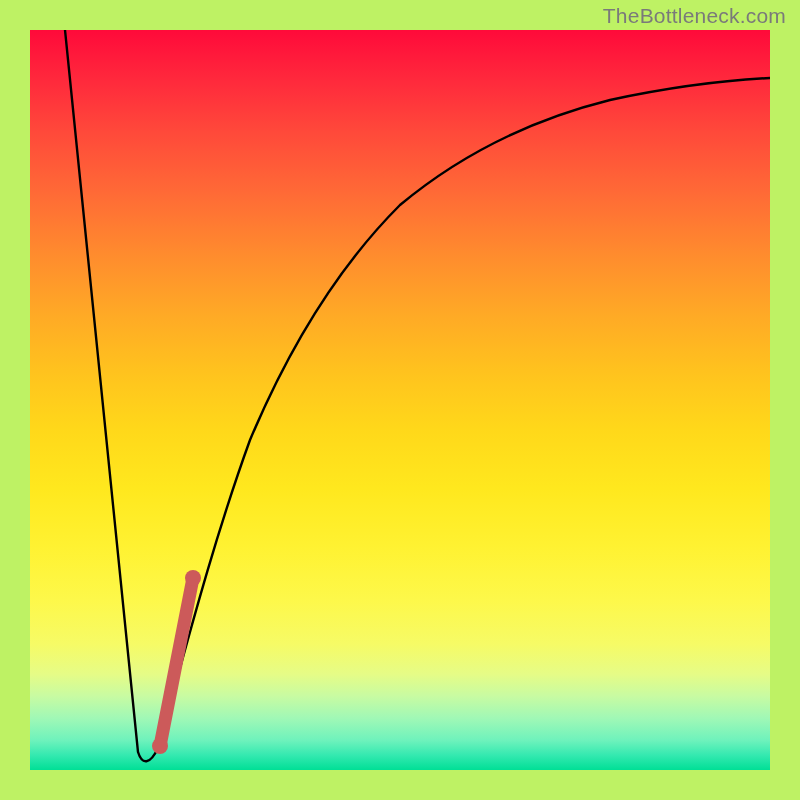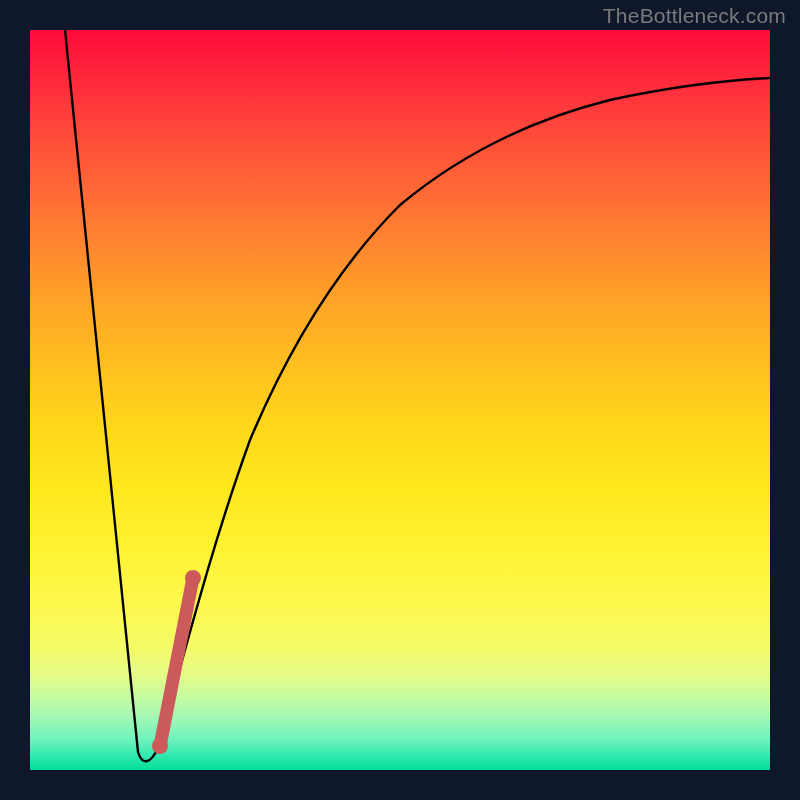--- a/index.html
+++ b/index.html
@@ -8,21 +8,21 @@
     width: 800px;
     height: 800px;
     background: #000;
     overflow: hidden;
     font-family: Arial, Helvetica, sans-serif;
   }
   .frame {
     position: absolute;
     top: 0; left: 0;
     width: 800px; height: 800px;
-    background: #0f172a;
+    background: #bef264;
     text-decoration: underline;
   }
   .plot {
     position: absolute;
     top: 30px;
     left: 30px;
     width: 740px;
     height: 740px;
     overflow: hidden;
   }

